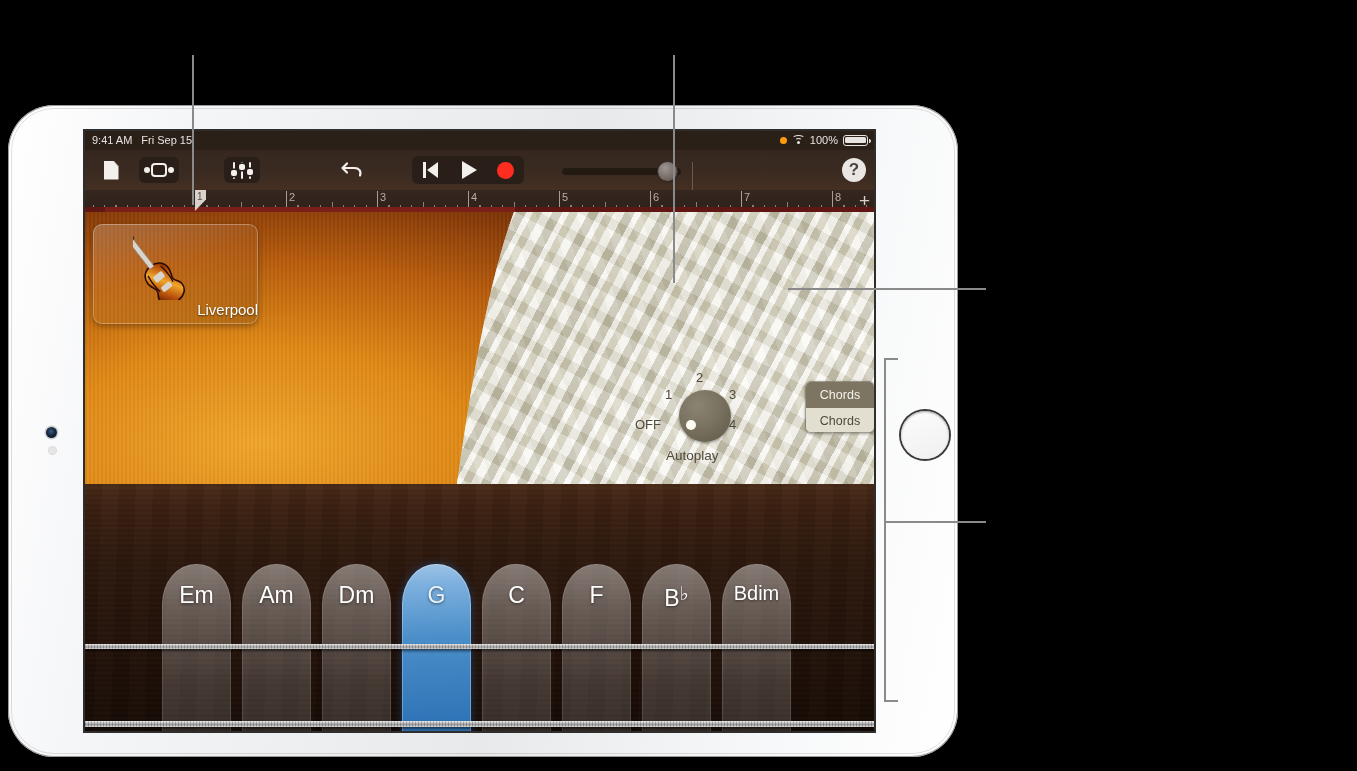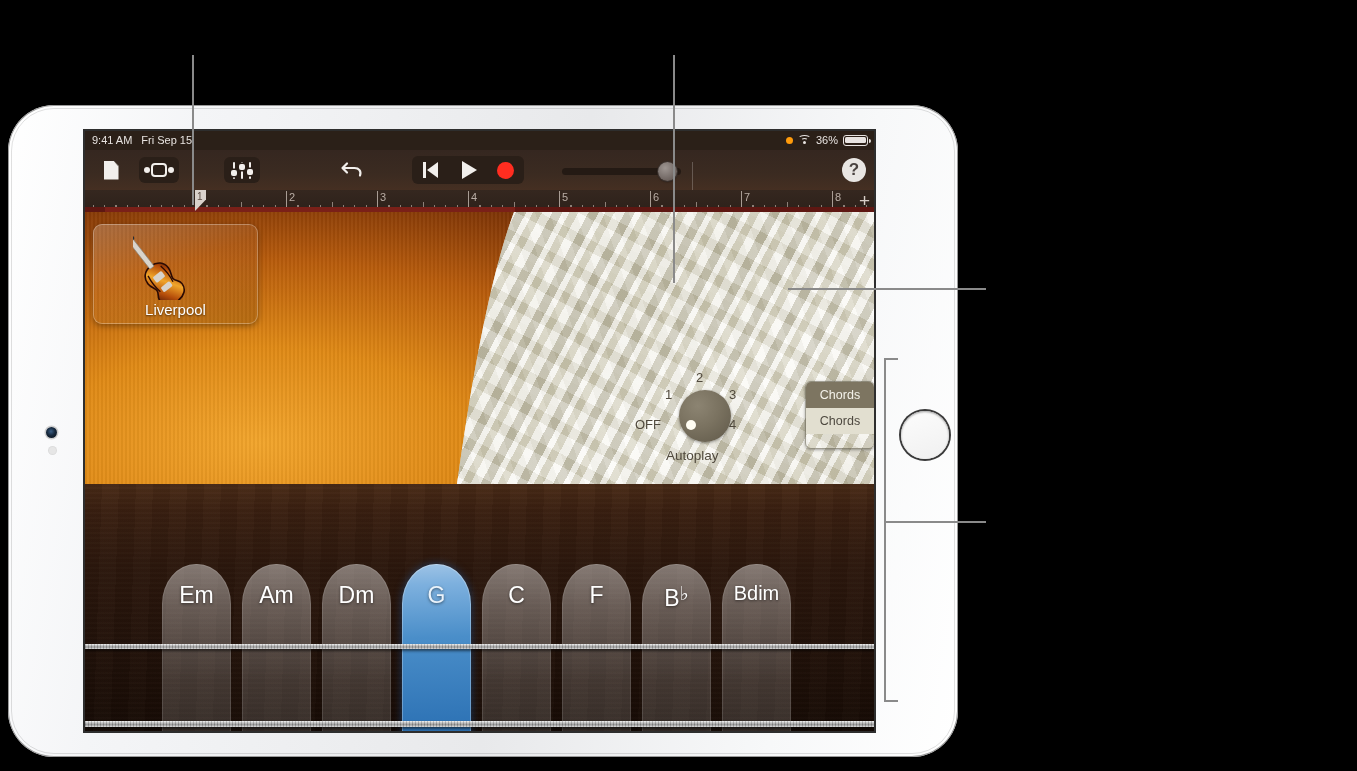--- a/index.html
+++ b/index.html
@@ -150,34 +150,34 @@
   .knob-ind { position:absolute; left: 7px; top: 30px; width: 10px; height: 10px; border-radius:50%; background:#fffdf3; }
   .kl { position:absolute; font-size:13px; color:#50493d; }
   .kl-off { left: 2px; top: 45px; }
   .kl-1 { left: 32px; top: 15px; }
   .kl-2 { left: 63px; top: -2px; }
   .kl-3 { left: 96px; top: 15px; }
   .kl-4 { left: 96px; top: 45px; }
   .kl-cap { left: 33px; top: 76px; font-size: 13.5px; }
 
   
-  .cn-toggle { position:absolute; left: 720px; top: 169px; width: 70px; height: 68px;
+  .cn-toggle { position:absolute; left: 720px; top: 169px; width: 70px; height: 52px;
                border-radius: 6px; overflow:hidden; box-shadow: 0 1px 3px rgba(0,0,0,.35);
                border: 1px solid rgba(90,85,70,.55); }
   .cn-opt { height: 26px; display:flex; align-items:center; justify-content:center;
             font-size: 12.5px; }
   .cn-opt.sel { background:#7d7561; color:#f4f2ea; }
   .cn-opt.un { background:#e2dfd0; color:#4e4940; }
 
   
   .card { position:absolute; left: 8px; top: 12px; width: 165px; height: 100px;
           border-radius: 9px;
           background: linear-gradient(160deg, rgba(255,255,255,.22), rgba(255,255,255,.04) 45%, rgba(0,0,0,.14));
           box-shadow: 0 0 0 1px rgba(255,255,255,.30) inset, 0 2px 6px rgba(0,0,0,.35); }
-  .card-label { position:absolute; left:0; bottom: 6px; width:100%; text-align:center;
+  .card-label { position:absolute; left:0; bottom: 6px; width:100%; text-align:right;
                 color:#fff; font-size: 15px; text-shadow: 0 1px 2px rgba(0,0,0,.6); }
   .bassimg { position:absolute; left: 40px; top: 10px; width: 90px; height: 66px; }
 
   
   .fretboard { position:absolute; left:0; top: 272px; width:100%; height: 335px;
     background: linear-gradient(180deg, #4a2b17 0%, #3b2011 8%, #2d180d 24%, #24130a 45%, #1a0d06 66%, #120804 84%, #2a1509 100%);
   }
   .fb-grain { position:absolute; inset:0;
     background: repeating-linear-gradient(0deg, rgba(255,255,255,.012) 0 2px, rgba(0,0,0,.03) 2px 5px),
                 repeating-linear-gradient(92deg, rgba(0,0,0,.05) 0 17px, rgba(255,255,255,.012) 17px 34px); }
@@ -226,21 +226,21 @@
           <span>9:41 AM</span>
           <span>Fri Sep 15</span>
         </div>
         <div class="sb-right">
           <span class="sb-orange"></span>
           <span class="wifi">
               <i></i>
               <i></i>
               <i></i>
             </span>
-          <span>36%</span>
+          <span>100%</span>
           <span class="batt">
               <i></i>
             </span>
         </div>
       </div>
 
       <div class="toolbar">
         <div class="tb-btn" style="left:13px;width:26px;">
           <span class="icon-doc"></span>
         </div>

